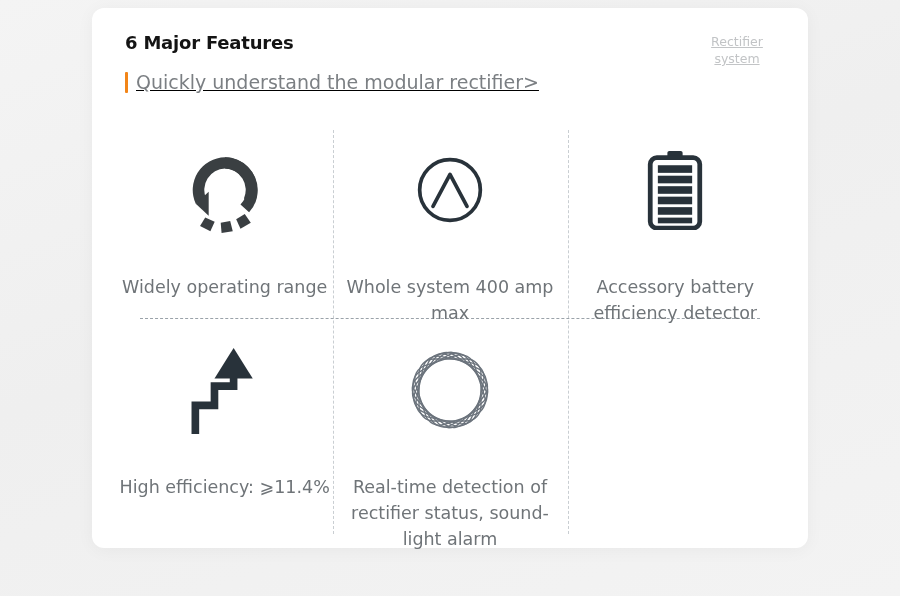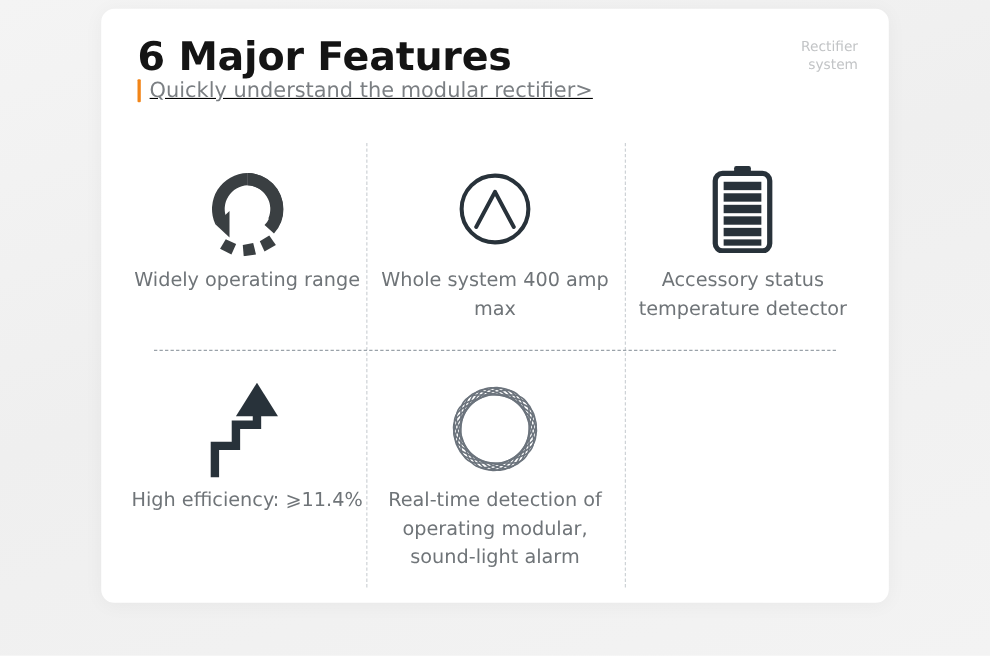--- a/index.html
+++ b/index.html
@@ -35,21 +35,21 @@
   
   #header {
     position: absolute;
     left: 0; top: 0;
     width: 100%;
   }
   #page-title {
     position: absolute;
     left: 33px;
     top: 24px;
-    font-size: 36px;
+    font-size: 18px;
     font-weight: 700;
     letter-spacing: -0.2px;
     color: #141414;
     white-space: nowrap;
   }
   #subtitle-row {
     position: absolute;
     left: 33px;
     top: 63px;
     display: flex;
@@ -70,21 +70,22 @@
     white-space: nowrap;
   }
   #corner-label {
     position: absolute;
     right: 28px;
     top: 25px;
     width: 86px;
     font-size: 12.5px;
     line-height: 17px;
     color: #c2c4c6;
-    text-align: right;
+    text-align: center;
+    text-decoration: underline;
   }
 
   
   #feature-grid {
     position: absolute;
     left: 20px;
     top: 112px;
     width: 676px;
     height: 412px;
     display: grid;
@@ -92,20 +93,21 @@
     grid-template-rows: repeat(2, 1fr);
   }
   .feature-cell {
     position: relative;
     display: flex;
     flex-direction: column;
     align-items: center;
     justify-content: flex-start;
     padding-top: 24px;
     box-sizing: border-box;
+    gap: 32px;
   }
   .feature-cell.row2 { padding-top: 18px; }
   .feature-icon {
     height: 92px;
     display: flex;
     align-items: center;
     justify-content: center;
   }
   .feature-label {
     margin-top: 6px;
@@ -193,21 +195,21 @@
             <rect x="22" y="1" width="16" height="7" rx="2" fill="#28323a"></rect>
             <rect x="4" y="8" width="52" height="74" rx="7" fill="none" stroke="#28323a" stroke-width="5"></rect>
             <rect x="12" y="16" width="36" height="8" fill="#28323a"></rect>
             <rect x="12" y="27" width="36" height="8" fill="#28323a"></rect>
             <rect x="12" y="38" width="36" height="8" fill="#28323a"></rect>
             <rect x="12" y="49" width="36" height="8" fill="#28323a"></rect>
             <rect x="12" y="60" width="36" height="8" fill="#28323a"></rect>
             <rect x="12" y="71" width="36" height="6" fill="#28323a"></rect>
           </svg>
         </div>
-        <div class="feature-label">Accessory status temperature detector</div>
+        <div class="feature-label">Accessory battery efficiency detector</div>
       </div>
 
       <div class="feature-cell row2">
         <div class="feature-icon">
           <svg width="68" height="88" viewBox="0 0 70 92" aria-hidden="true">
             <path d="M4 88 L4 62 L24 62 L24 42 L44 42 L44 28" fill="none" stroke="#28323a" stroke-width="8" stroke-linecap="square" stroke-linejoin="miter"></path>
             <path d="M44 2 L64 34 L24 34 Z" fill="#28323a"></path>
           </svg>
         </div>
         <div class="feature-label">High efficiency: ⩾11.4%</div>
@@ -221,18 +223,18 @@
               <rect x="14" y="14" width="72" height="72" rx="17"></rect>
               <rect x="14" y="14" width="72" height="72" rx="17" transform="rotate(12 50 50)"></rect>
               <rect x="14" y="14" width="72" height="72" rx="17" transform="rotate(24 50 50)"></rect>
               <rect x="14" y="14" width="72" height="72" rx="17" transform="rotate(36 50 50)"></rect>
               <rect x="14" y="14" width="72" height="72" rx="17" transform="rotate(48 50 50)"></rect>
               <rect x="14" y="14" width="72" height="72" rx="17" transform="rotate(60 50 50)"></rect>
               <rect x="14" y="14" width="72" height="72" rx="17" transform="rotate(72 50 50)"></rect>
             </g>
           </svg>
         </div>
-        <div class="feature-label">Real-time detection of operating modular, sound-light alarm</div>
+        <div class="feature-label">Real-time detection of rectifier status, sound-light alarm</div>
       </div>
 
     </div>
   </div>
 </div>
 
 </body></html>

